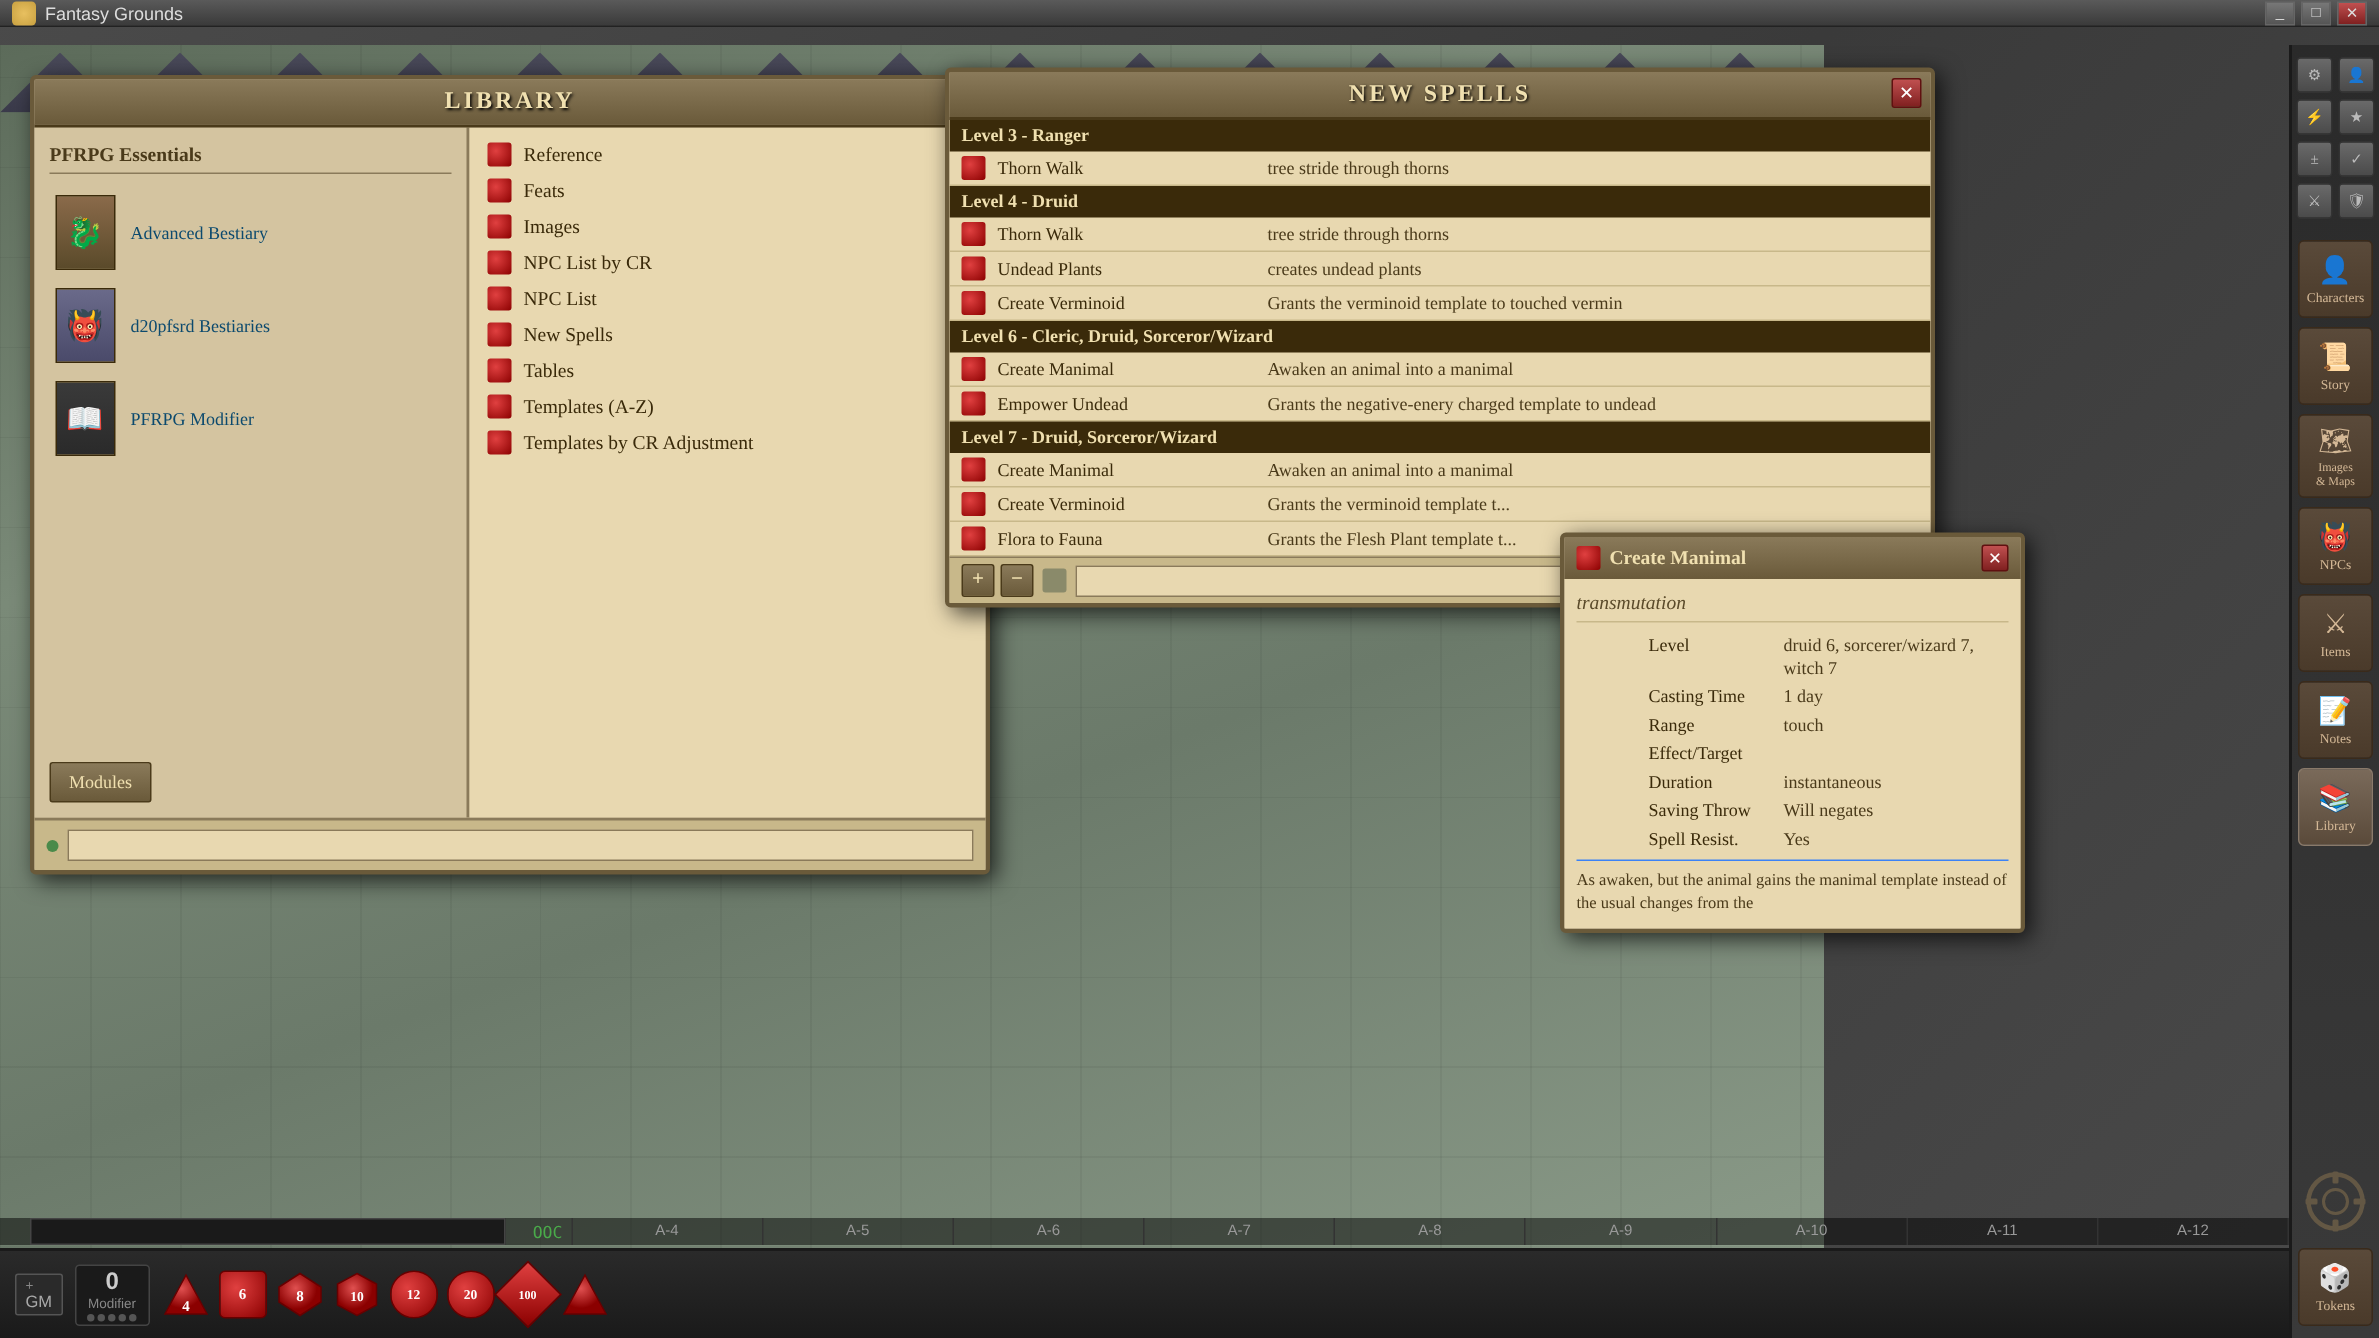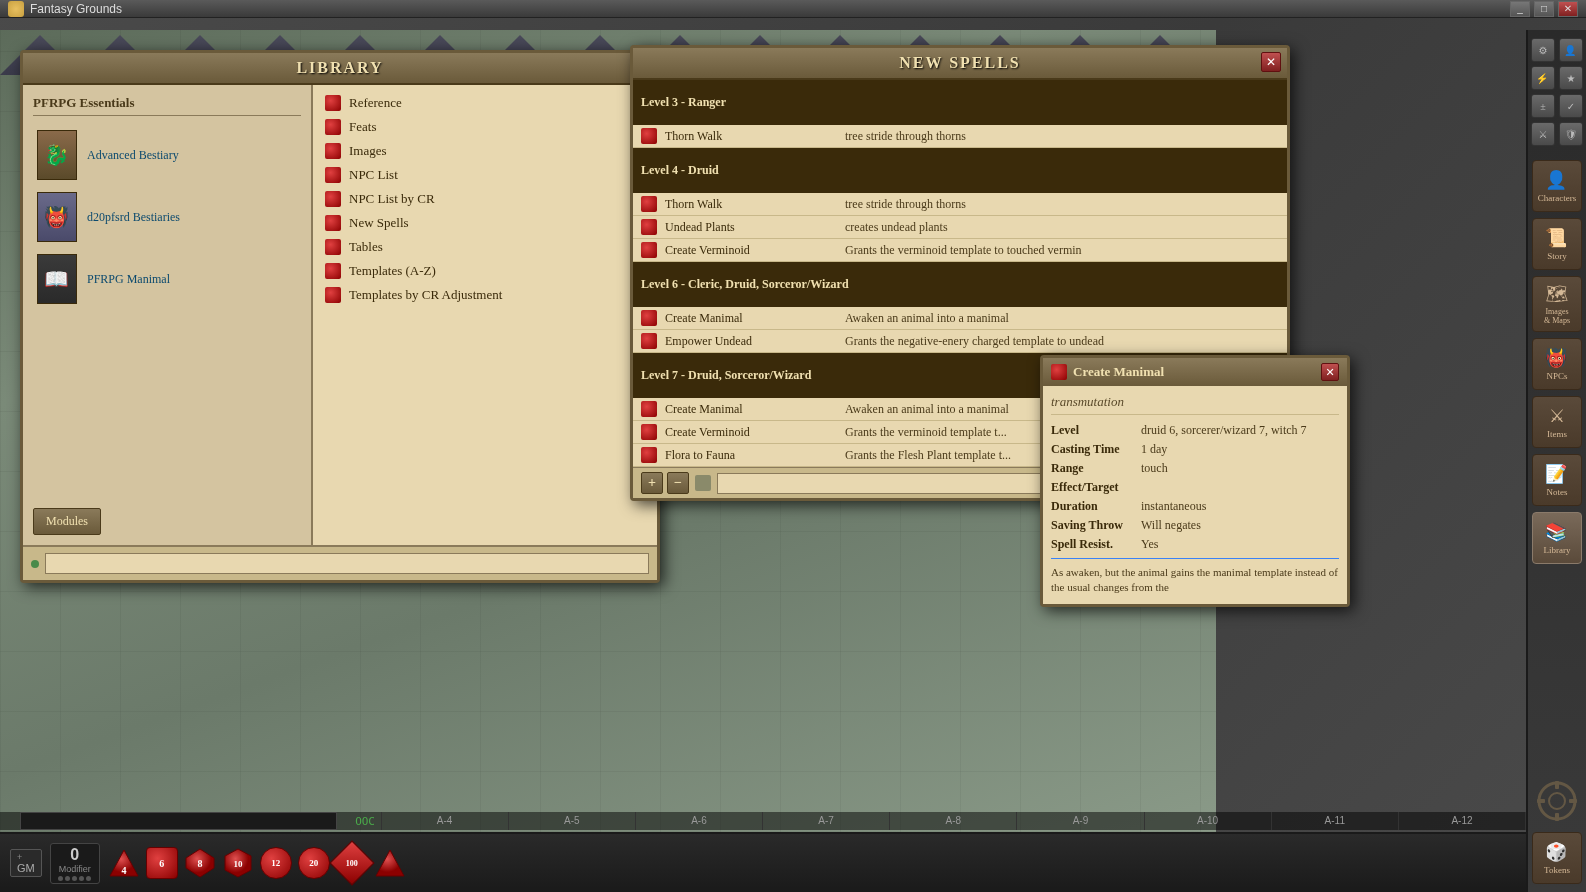--- a/index.html
+++ b/index.html
@@ -398,21 +398,21 @@
 
     .spells-content {
       background: #e8d8b0;
       overflow-y: auto;
       max-height: 400px;
     }
 
     .spell-section-header {
       background: #3a2a0a;
       color: #f0e0b0;
-      padding: 15px 8px;
+      padding: 3px 8px;
       font-size: 12px;
       font-weight: bold;
       font-family: Liberation Serif, serif;
     }
 
     .spell-row {
       display: flex;
       align-items: center;
       padding: 3px 8px;
       border-bottom: 1px solid #c8b88a;
@@ -502,23 +502,24 @@
     }
 
     .spell-prop-row {
       display: flex;
       margin-bottom: 4px;
       font-size: 12px;
     }
 
     .spell-prop-label {
       color: #3a2a0a;
-      font-weight: bold;
+      font-weight: normal;
       width: 90px;
       flex-shrink: 0;
+      margin-left: 48px;
     }
 
     .spell-prop-value {
       color: #4a3a1a;
       flex: 1;
     }
 
     .spell-description-text {
       color: #4a3a1a;
       font-size: 11px;
@@ -647,21 +648,21 @@
         <span class="module-name">Advanced Bestiary</span>
       </div>
 
       <div class="module-item">
         <div class="module-cover" style="background:linear-gradient(to bottom,#6a6a8a,#4a4a6a);">👹</div>
         <span class="module-name">d20pfsrd Bestiaries</span>
       </div>
 
       <div class="module-item">
         <div class="module-cover" style="background:linear-gradient(to bottom,#3a3a3a,#2a2a2a);">📖</div>
-        <span class="module-name">PFRPG Manimal</span>
+        <span class="module-name">PFRPG Modifier</span>
       </div>
 
       <div style="flex:1;"></div>
 
       <button class="modules-btn">Modules</button>
     </div>
 
     <div class="library-items">
       <div class="library-item">
         <div class="item-icon"></div>
@@ -670,25 +671,25 @@
       <div class="library-item">
         <div class="item-icon"></div>
         <span class="item-label">Feats</span>
       </div>
       <div class="library-item">
         <div class="item-icon"></div>
         <span class="item-label">Images</span>
       </div>
       <div class="library-item">
         <div class="item-icon"></div>
-        <span class="item-label">NPC List</span>
+        <span class="item-label">NPC List by CR</span>
       </div>
       <div class="library-item">
         <div class="item-icon"></div>
-        <span class="item-label">NPC List by CR</span>
+        <span class="item-label">NPC List</span>
       </div>
       <div class="library-item">
         <div class="item-icon"></div>
         <span class="item-label">New Spells</span>
       </div>
       <div class="library-item">
         <div class="item-icon"></div>
         <span class="item-label">Tables</span>
       </div>
       <div class="library-item">

